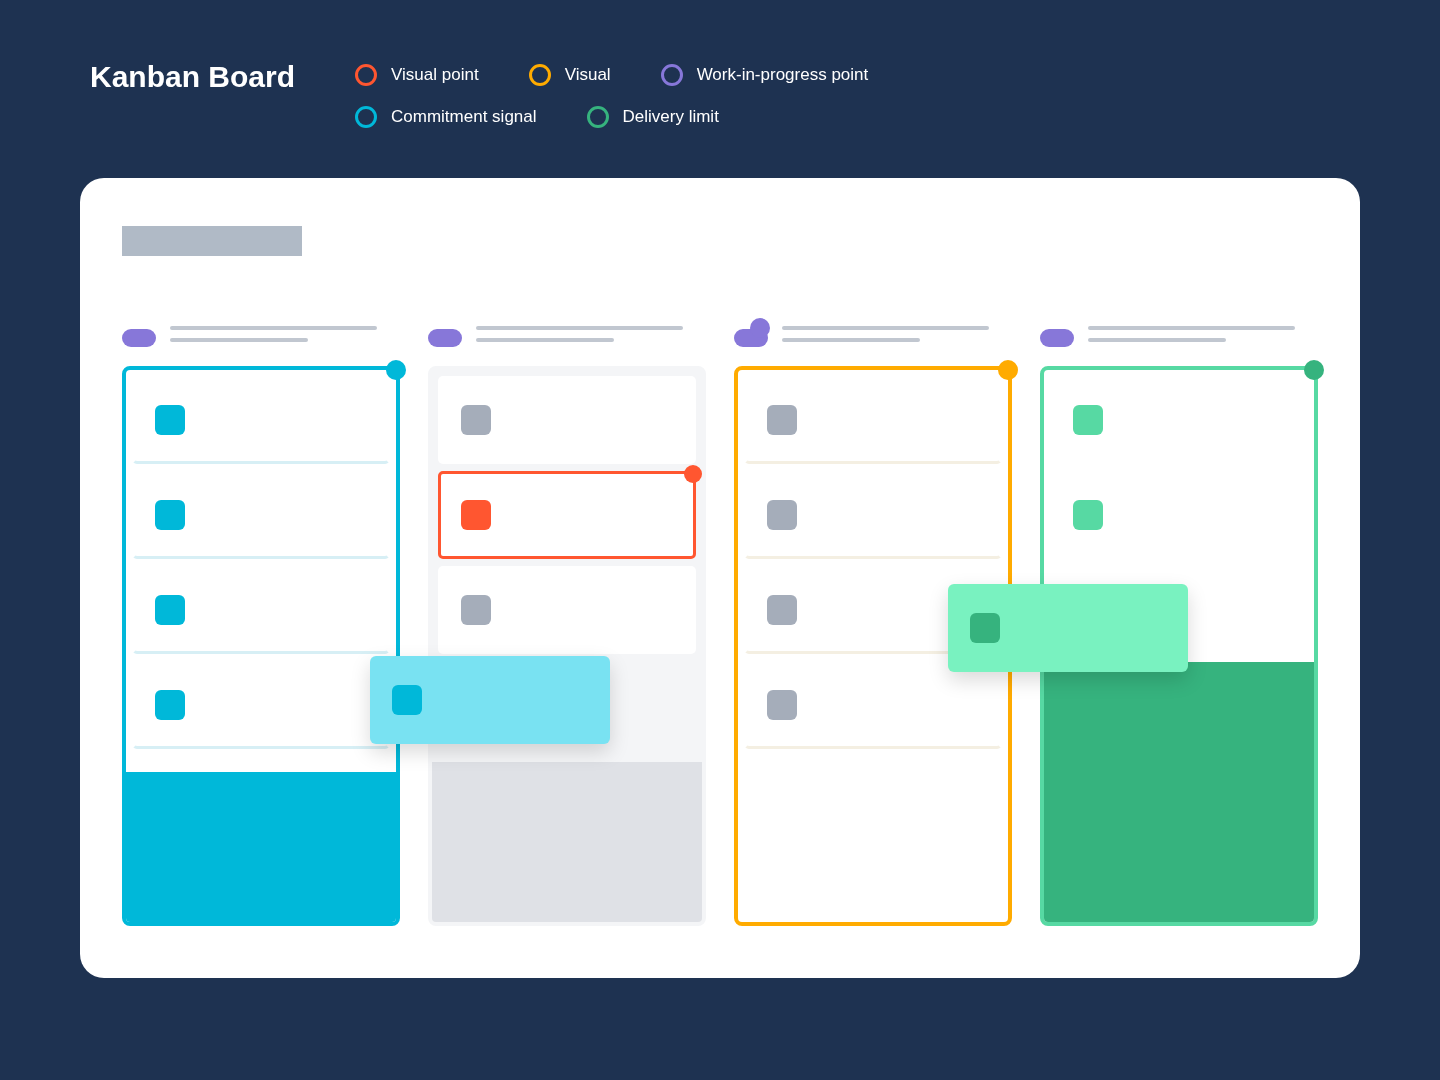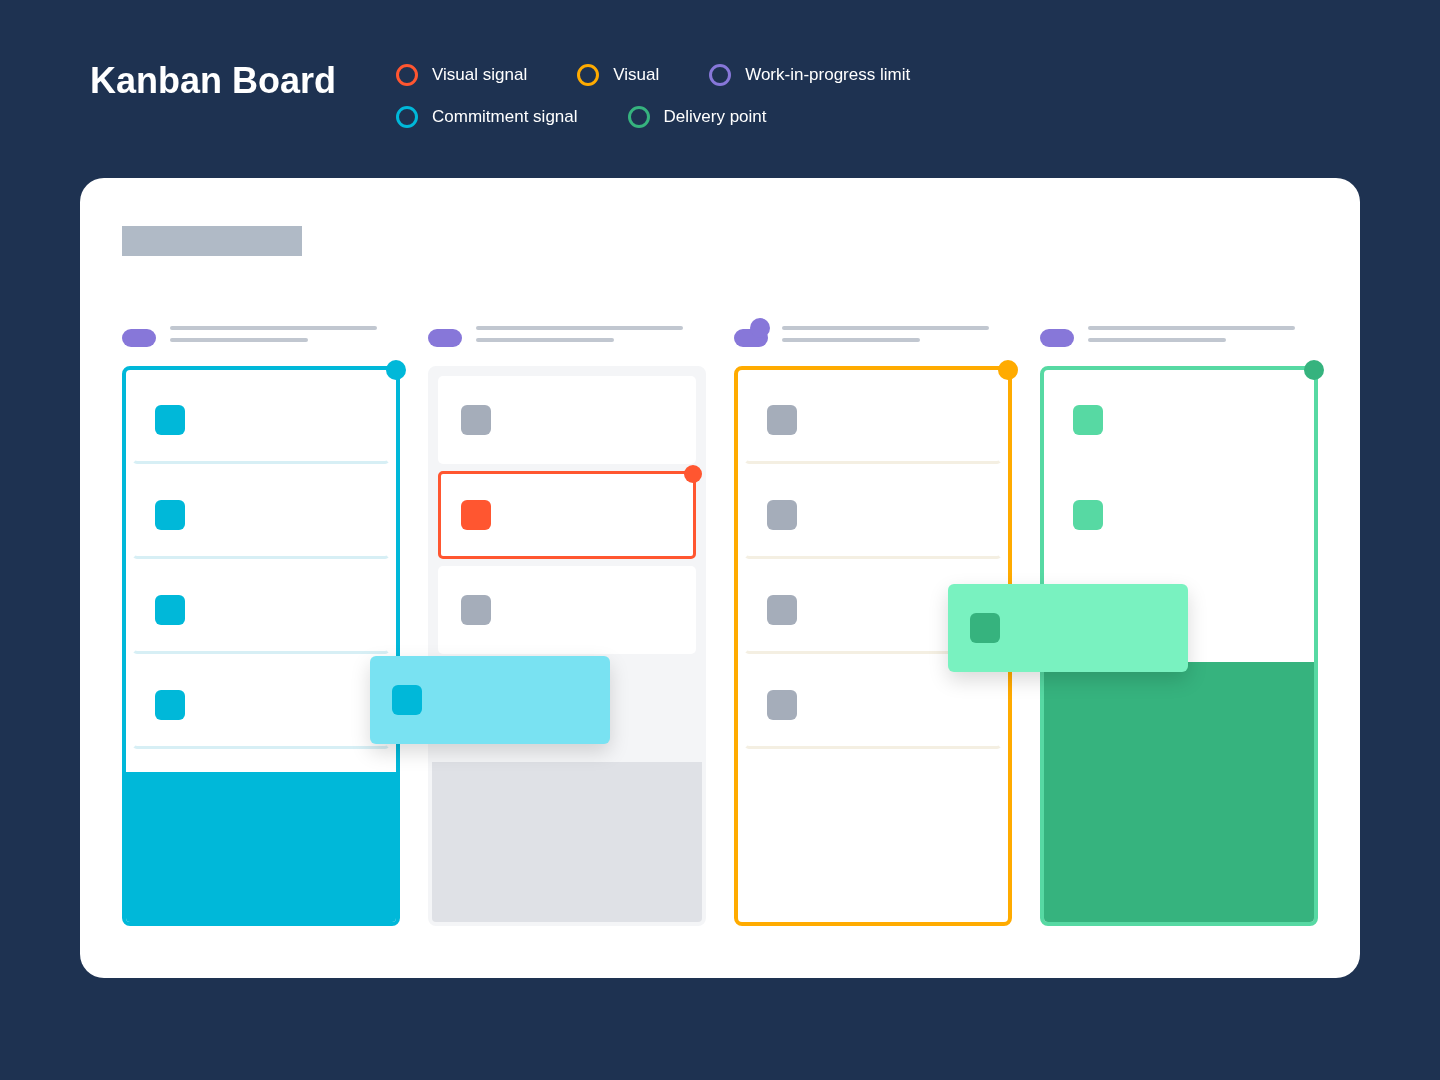--- a/index.html
+++ b/index.html
@@ -11,21 +11,21 @@
       overflow: hidden;
     }
     .header {
       display: flex;
       align-items: flex-start;
       padding: 60px 90px 0 90px;
       gap: 60px;
     }
     .title {
       color: #fff;
-      font-size: 36px;
+      font-size: 30px;
       font-weight: 600;
       white-space: nowrap;
     }
     .legend {
       display: flex;
       flex-wrap: wrap;
       gap: 20px 50px;
       max-width: 720px;
       margin-top: 4px;
     }
@@ -204,37 +204,37 @@
     }
   </style>
 </head>
 <body>
 
 <div class="header">
   <div class="title">Kanban Board</div>
   <div class="legend">
     <div class="legend-item">
       <span class="legend-dot" style="border-color:#ff5630"></span>
-      <span class="legend-label">Visual signal</span>
+      <span class="legend-label">Visual point</span>
     </div>
     <div class="legend-item">
       <span class="legend-dot" style="border-color:#ffab00"></span>
       <span class="legend-label">Visual</span>
     </div>
     <div class="legend-item">
       <span class="legend-dot" style="border-color:#8777d9"></span>
-      <span class="legend-label">Work-in-progress limit</span>
+      <span class="legend-label">Work-in-progress point</span>
     </div>
     <div class="legend-item">
       <span class="legend-dot" style="border-color:#00b8d9"></span>
       <span class="legend-label">Commitment signal</span>
     </div>
     <div class="legend-item">
       <span class="legend-dot" style="border-color:#36b37e"></span>
-      <span class="legend-label">Delivery point</span>
+      <span class="legend-label">Delivery limit</span>
     </div>
   </div>
 </div>
 
 <div class="board-container">
   <div class="board-title-placeholder"></div>
 
   <div class="columns-area">
 
     <div class="column-wrapper">

